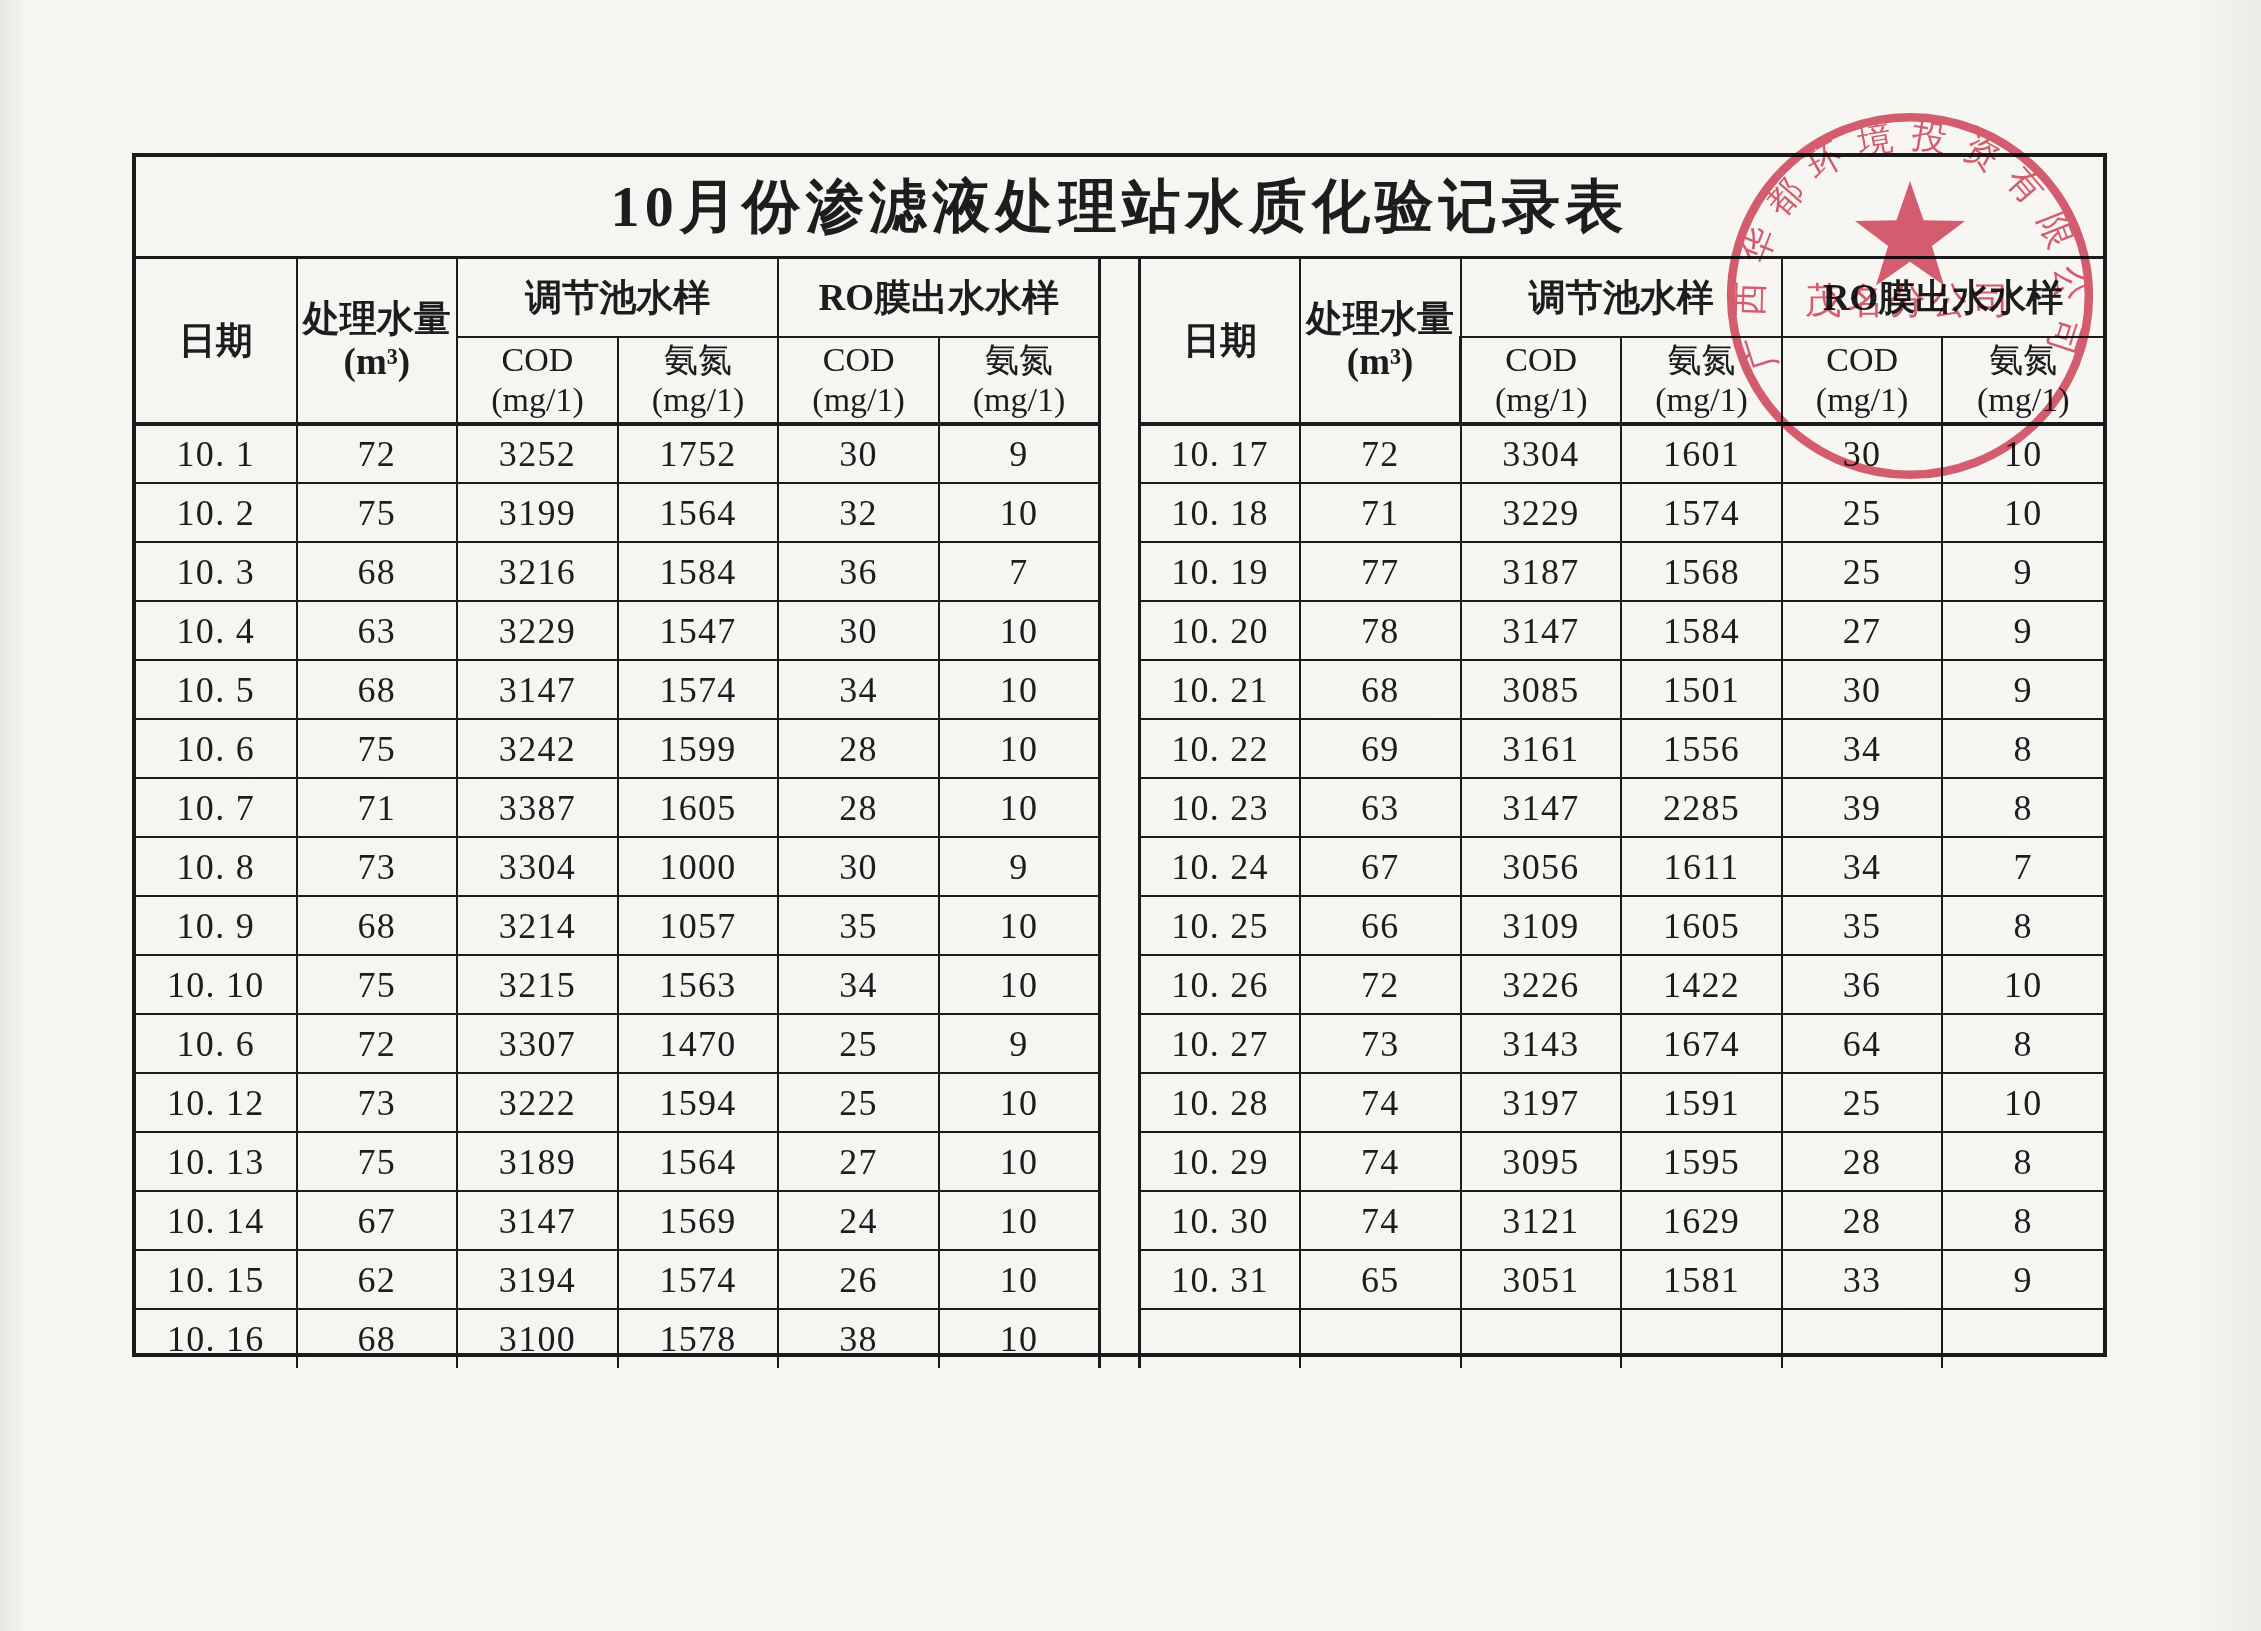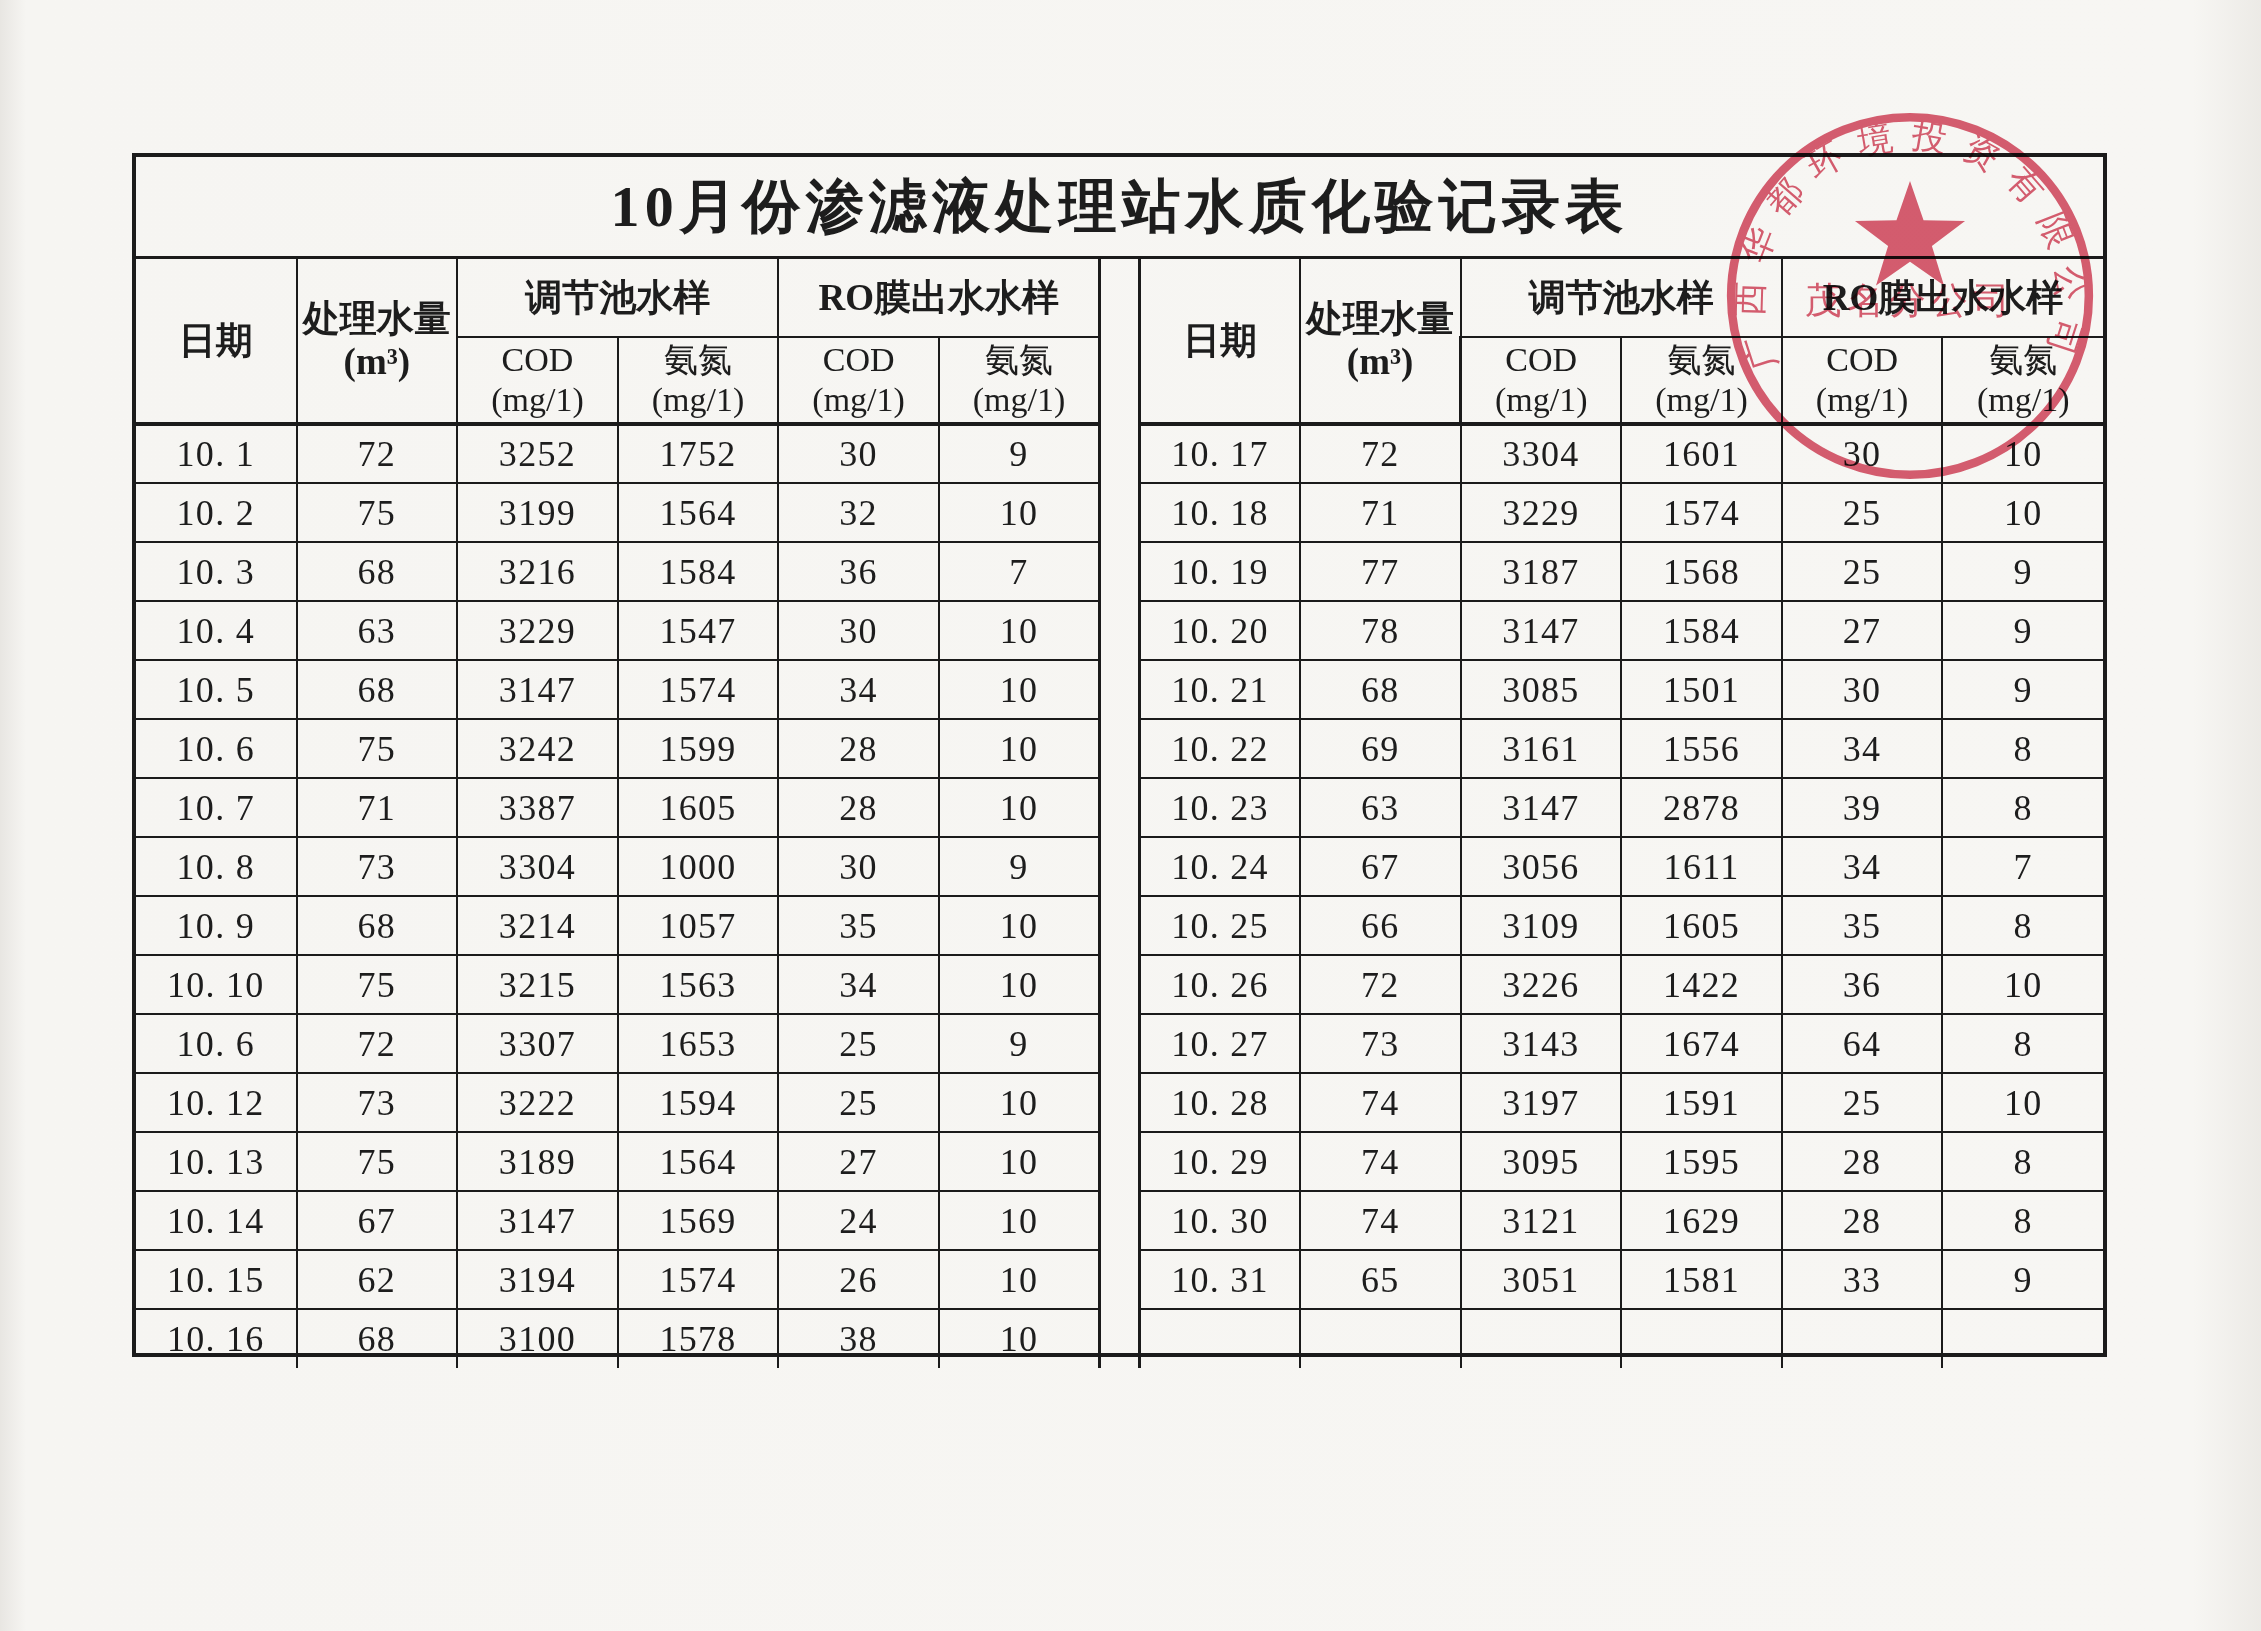--- a/index.html
+++ b/index.html
@@ -188,21 +188,21 @@
                 <td>75</td>
                 <td>3215</td>
                 <td>1563</td>
                 <td>34</td>
                 <td>10</td>
               </tr>
               <tr>
                 <td>10. 6</td>
                 <td>72</td>
                 <td>3307</td>
-                <td>1653</td>
+                <td>1470</td>
                 <td>25</td>
                 <td>9</td>
               </tr>
               <tr>
                 <td>10. 12</td>
                 <td>73</td>
                 <td>3222</td>
                 <td>1594</td>
                 <td>25</td>
                 <td>10</td>
@@ -322,21 +322,21 @@
                 <td>69</td>
                 <td>3161</td>
                 <td>1556</td>
                 <td>34</td>
                 <td>8</td>
               </tr>
               <tr>
                 <td>10. 23</td>
                 <td>63</td>
                 <td>3147</td>
-                <td>2878</td>
+                <td>2285</td>
                 <td>39</td>
                 <td>8</td>
               </tr>
               <tr>
                 <td>10. 24</td>
                 <td>67</td>
                 <td>3056</td>
                 <td>1611</td>
                 <td>34</td>
                 <td>7</td>

